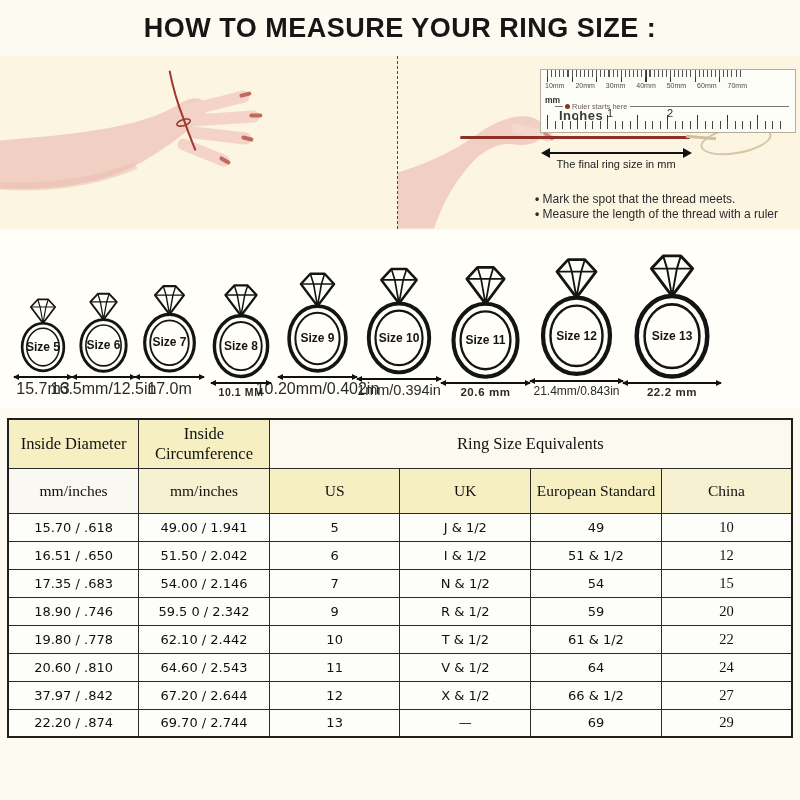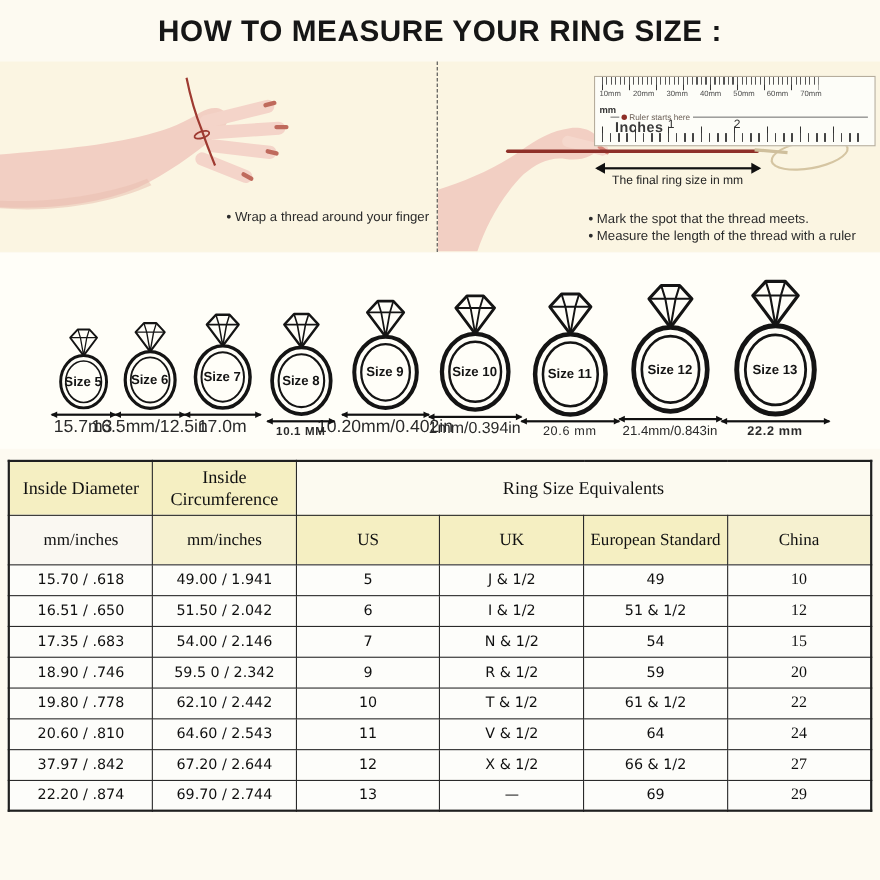--- a/index.html
+++ b/index.html
@@ -57,42 +57,42 @@
   .size-arrow { position:absolute; left:145px; top:96px; width:147px; height:2px; background:#111; z-index:2; }
   .size-arrow::before, .size-arrow::after { content:""; position:absolute; top:-4px;
     border-top:5px solid transparent; border-bottom:5px solid transparent; }
   .size-arrow::before { left:-2px; border-right:9px solid #111; }
   .size-arrow::after  { right:-2px; border-left:9px solid #111; }
   .size-arrow-label { position:absolute; left:138px; top:102px; width:160px; text-align:center;
     font-size:11px; color:#222; }
 
   
   .rings { position:absolute; top:230px; left:0; width:800px; height:178px;
-    background:#fffef8; display:flex; align-items:flex-end; justify-content:center;
+    background:#fffef8; display:flex; align-items:flex-end; justify-content:flex-start;
     padding:14px 14px 10px; }
   .ring-item { display:flex; flex-direction:column; align-items:center; }
   .ring-figure { position:relative; width:var(--w); height:calc(var(--w) * 1.32); }
   .ring-svg { width:100%; height:100%; display:block; }
   .ring-label { position:absolute; left:-20px; right:-20px; top:66.5%; transform:translateY(-50%);
     text-align:center; font-size:12px; font-weight:600; color:#141414; }
   .measure { margin-top:3px; display:flex; flex-direction:column; align-items:center; width:var(--w); }
   .m-arrow { position:relative; width:100%; height:2px; background:#111; }
   .m-arrow::before, .m-arrow::after { content:""; position:absolute; top:-2.5px;
     border-top:3.5px solid transparent; border-bottom:3.5px solid transparent; }
   .m-arrow::before { left:-1px; border-right:6px solid #111; }
   .m-arrow::after  { right:-1px; border-left:6px solid #111; }
   .m-text { margin-top:2px; white-space:nowrap; color:#2a2a2a; }
   .ring-item:nth-child(1) .m-text,
   .ring-item:nth-child(2) .m-text,
   .ring-item:nth-child(3) .m-text,
   .ring-item:nth-child(5) .m-text { font-size:16px; }
   .ring-item:nth-child(4) .m-text { font-size:10.5px; font-weight:700; letter-spacing:.6px; }
   .ring-item:nth-child(4) .m-arrow { width:82%; }
   .ring-item:nth-child(6) .m-text { font-size:14.5px; }
-  .ring-item:nth-child(7) .m-text { font-size:11.5px; font-weight:400; letter-spacing:.6px; }
+  .ring-item:nth-child(7) .m-text { font-size:11.5px; font-weight:700; letter-spacing:.6px; }
   .ring-item:nth-child(8) .m-text { font-size:12px; }
   .ring-item:nth-child(9) .m-text { font-size:11.5px; font-weight:700; letter-spacing:.6px; }
 
   
   .table-wrap { position:absolute; top:418px; left:7px; width:786px; }
   table { width:100%; border-collapse:collapse; background:#fdfdfa;
     border:2px solid #1f1f1f; table-layout:fixed; }
   td { border:1.5px solid #2a2a2a; text-align:center; vertical-align:middle; padding:0; }
   .t-title td { height:23px; font-size:12.5px; color:#111; background:#fdfcf6;
     border-bottom:2px solid #1f1f1f; }
@@ -128,21 +128,20 @@
           <path d="M242,39 L250,37"></path>
           <path d="M252,59 L261,59"></path>
           <path d="M244,81 L252,83"></path>
           <path d="M222,102 L229,106"></path>
         </g>
         <g stroke="#9e3a31" stroke-width="2" fill="none">
           <path d="M170,14 C174,34 180,52 184,62 C188,74 192,84 196,94"></path>
           <ellipse cx="184" cy="66" rx="7" ry="3" transform="rotate(-18 184 66)" stroke-width="1.6"></ellipse>
         </g>
       </svg>
-      <p class="caption caption-left bullet-line">Wrap a thread around your finger</p>
     </section>
 
     <section class="panel panel-right">
       <svg class="panel-svg" viewBox="0 0 402 172">
         <path d="M0,172 L0,116 C26,108 54,96 76,80 C90,70 104,62 120,60 C136,58 148,66 146,76 C144,86 130,90 116,88 C102,86 90,92 78,102 C58,122 44,148 36,172 Z" fill="#f2cfc3"></path>
         <path d="M118,72 L150,80" stroke="#f5d8cd" stroke-width="10" stroke-linecap="round" fill="none"></path>
         <path d="M147,77 L154,82" stroke="#d98a7c" stroke-width="3.5" stroke-linecap="round" fill="none"></path>
       </svg>
 
       <div class="ruler">

